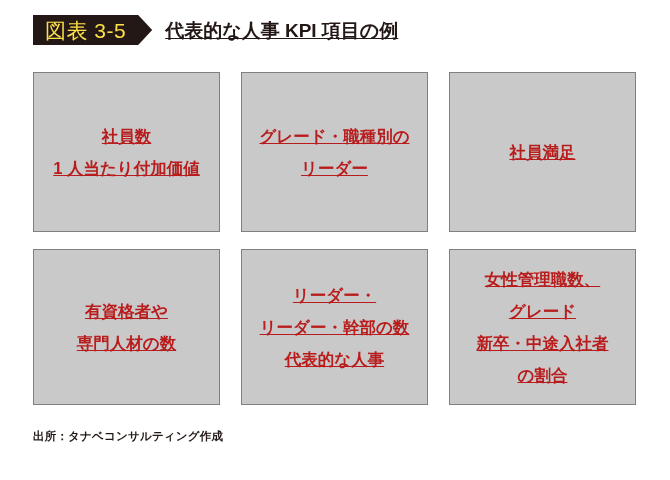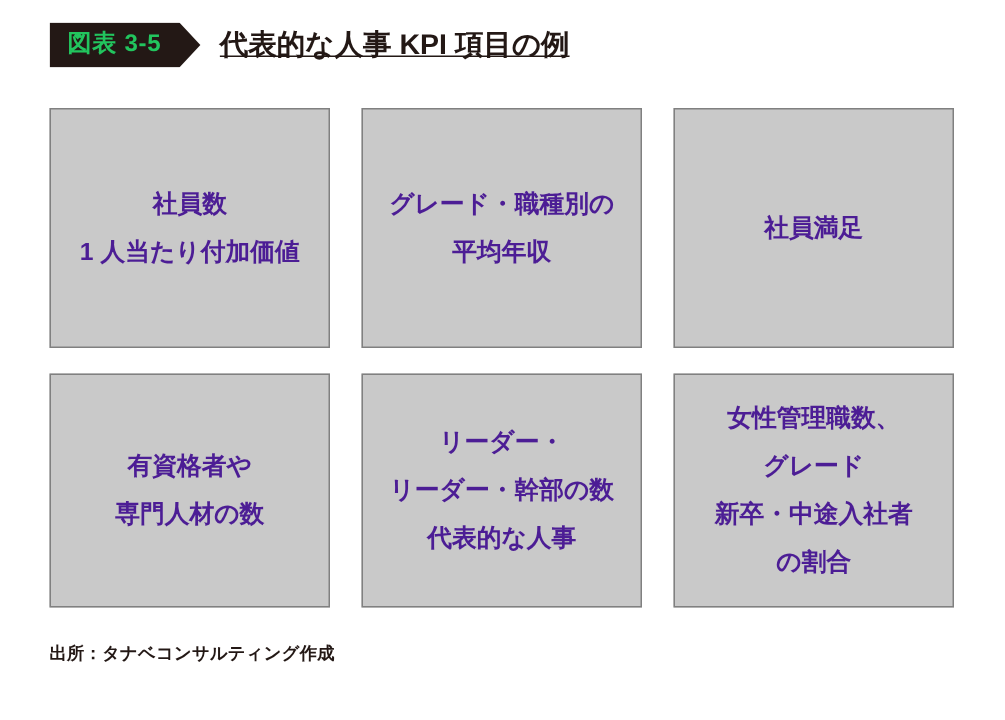--- a/index.html
+++ b/index.html
@@ -38,23 +38,23 @@
     display: flex;
     align-items: center;
     padding: 0 16px 0 12px;
     box-sizing: border-box;
     -webkit-clip-path: polygon(0 0, calc(100% - 14px) 0, 100% 50%, calc(100% - 14px) 100%, 0 100%);
     clip-path: polygon(0 0, calc(100% - 14px) 0, 100% 50%, calc(100% - 14px) 100%, 0 100%);
     padding-right: 26px;
   }
 
   .fig-badge-label {
-    color: #22c55e;
-    font-size: 16px;
-    font-weight: 700;
+    color: #fde047;
+    font-size: 21px;
+    font-weight: 400;
     letter-spacing: 0.5px;
     line-height: 1;
     white-space: nowrap;
   }
 
   .fig-title {
     margin-left: 13px;
     color: #231815;
     font-size: 19px;
     font-weight: 700;
@@ -82,25 +82,26 @@
     box-sizing: border-box;
     display: flex;
     flex-direction: column;
     align-items: center;
     justify-content: center;
     text-align: center;
     padding: 6px 4px;
   }
 
   .kpi-line {
-    color: #4c1d95;
+    color: #b91c1c;
     font-size: 16.5px;
     font-weight: 700;
     line-height: 1.95;
     white-space: nowrap;
+    text-decoration: underline;
   }
 
   
   .source-note {
     position: absolute;
     left: 33px;
     top: 431px;
     color: #231815;
     font-size: 11.5px;
     font-weight: 700;
@@ -123,21 +124,21 @@
 
   <div class="grid">
 
     <div class="kpi-box">
       <div class="kpi-line">社員数</div>
       <div class="kpi-line">1 人当たり付加価値</div>
     </div>
 
     <div class="kpi-box">
       <div class="kpi-line">グレード・職種別の</div>
-      <div class="kpi-line">平均年収</div>
+      <div class="kpi-line">リーダー</div>
     </div>
 
     <div class="kpi-box">
       <div class="kpi-line">社員満足</div>
     </div>
 
     <div class="kpi-box">
       <div class="kpi-line">有資格者や</div>
       <div class="kpi-line">専門人材の数</div>
     </div>

